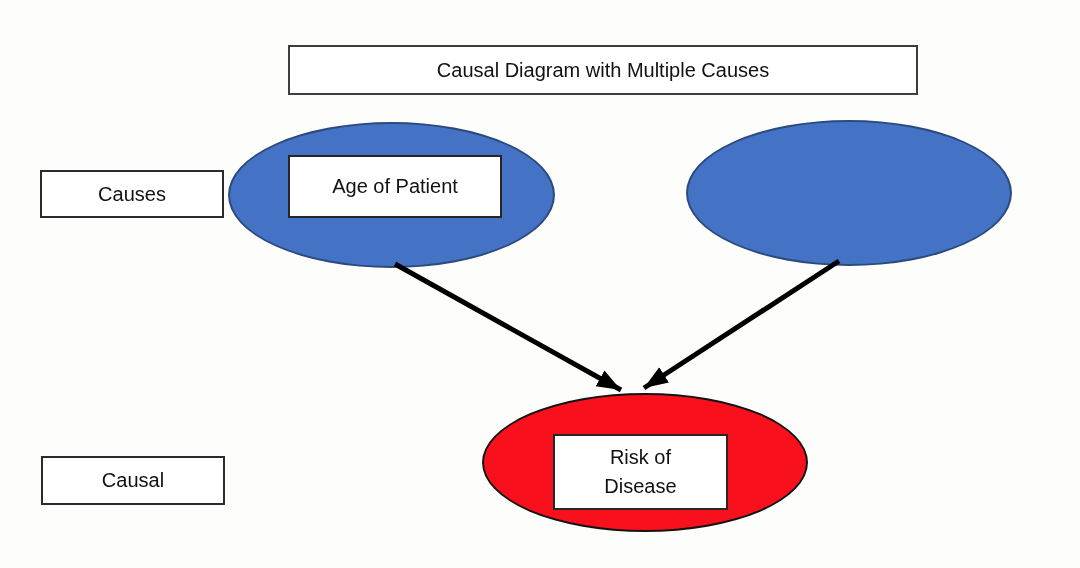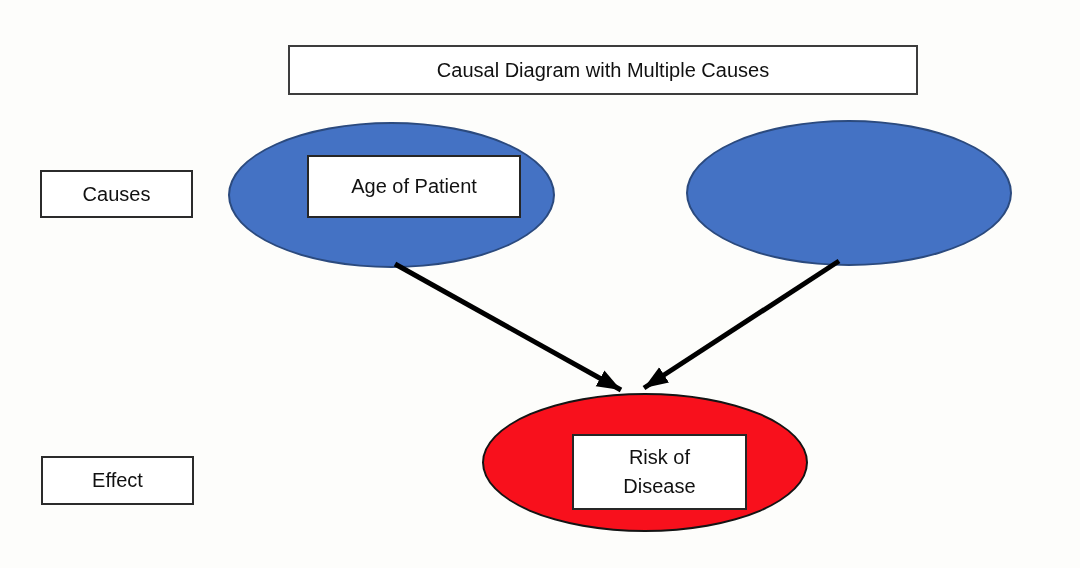--- a/index.html
+++ b/index.html
@@ -29,21 +29,21 @@
     position:absolute;
     left:288px; top:45px;
     width:630px; height:50px;
     background:#ffffff;
     border:2px solid #3d3d3d;
     display:flex; align-items:center; justify-content:center;
     font-size:20px;
   }
   .side-box{
     position:absolute;
-    width:153px; height:48px;
+    width:184px; height:48px;
     background:#ffffff;
     border:2px solid #2b2b2b;
     display:flex; align-items:center; justify-content:center;
     font-size:20px;
   }
   .side-box.causes{ left:40px; top:170px; }
   .side-box.effect{ left:41px; top:456px; height:49px; }
   .ellipse{
     position:absolute;
     border-radius:50%;
@@ -61,21 +61,20 @@
   .ellipse.risk{ left:482px; top:393px; width:326px; height:139px; }
   .label-box{
     position:absolute;
     background:#ffffff;
     border:2px solid var(--box-border);
     display:flex; align-items:center; justify-content:center;
     text-align:center;
     font-size:20px;
     line-height:1.45;
     white-space:pre-line;
-    margin-left:19px;
   }
   .label-box.age{ left:288px; top:155px; width:214px; height:63px; }
   .label-box.exercise{ left:745px; top:153px; width:212px; height:85px; }
   .label-box.risk{ left:553px; top:434px; width:175px; height:76px; }
   svg.arrows{
     position:absolute;
     left:0; top:0;
     pointer-events:none;
   }
   svg.arrows line{
@@ -88,21 +87,21 @@
 </style>
 </head>
 <body>
 
 <div class="canvas">
 
   <div class="title-box">Causal Diagram with Multiple Causes</div>
 
   <div class="side-box causes">Causes</div>
 
-  <div class="side-box effect">Effect</div>
+  <div class="side-box effect">Causal</div>
 
   <div class="ellipse cause age"></div>
 
   <div class="ellipse cause exercise"></div>
 
   <div class="ellipse effect risk"></div>
 
   <div class="label-box age">Age of Patient</div>
 
 

